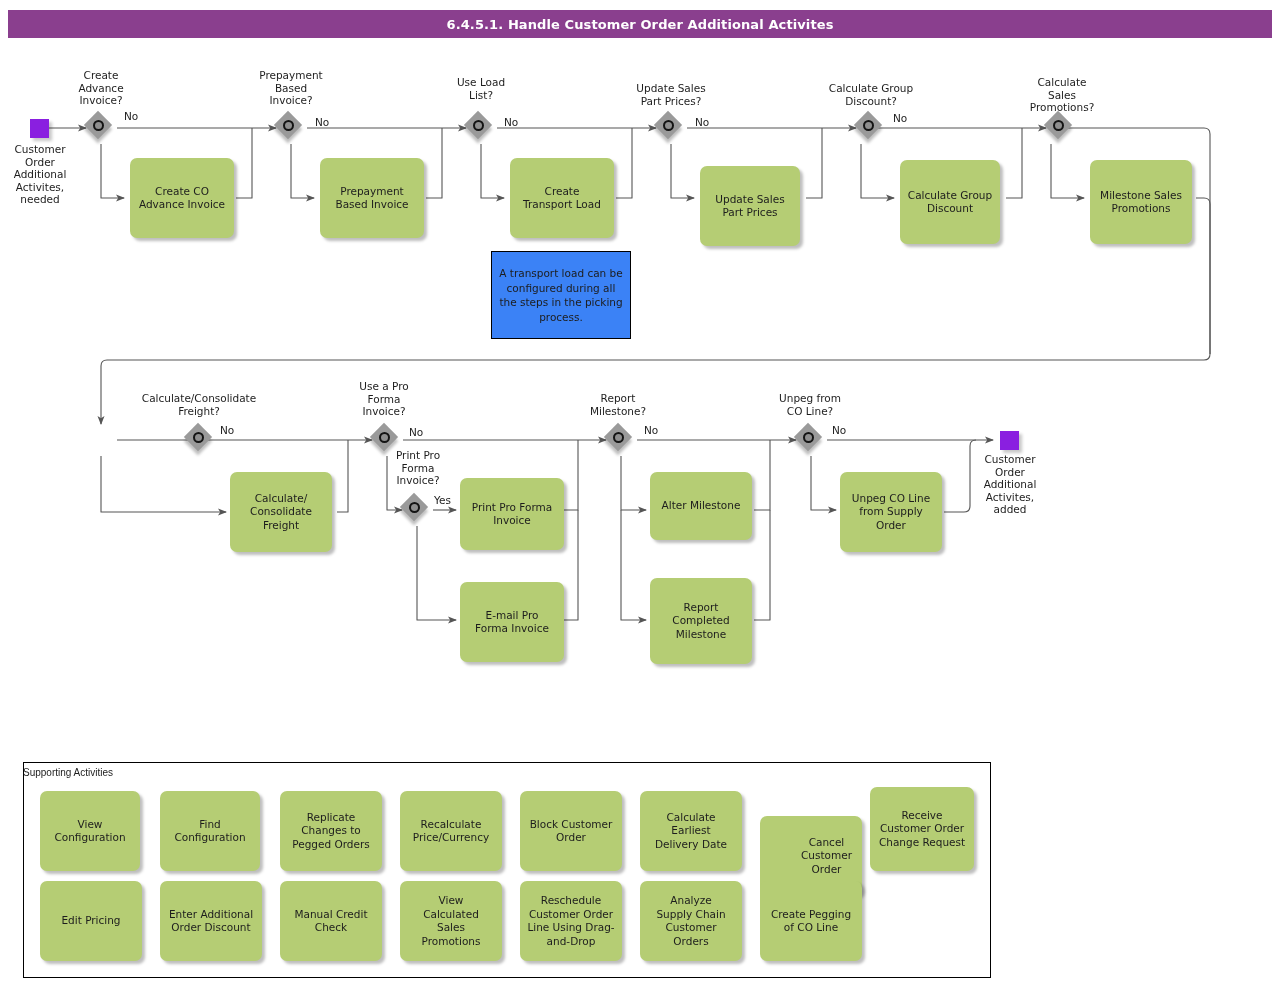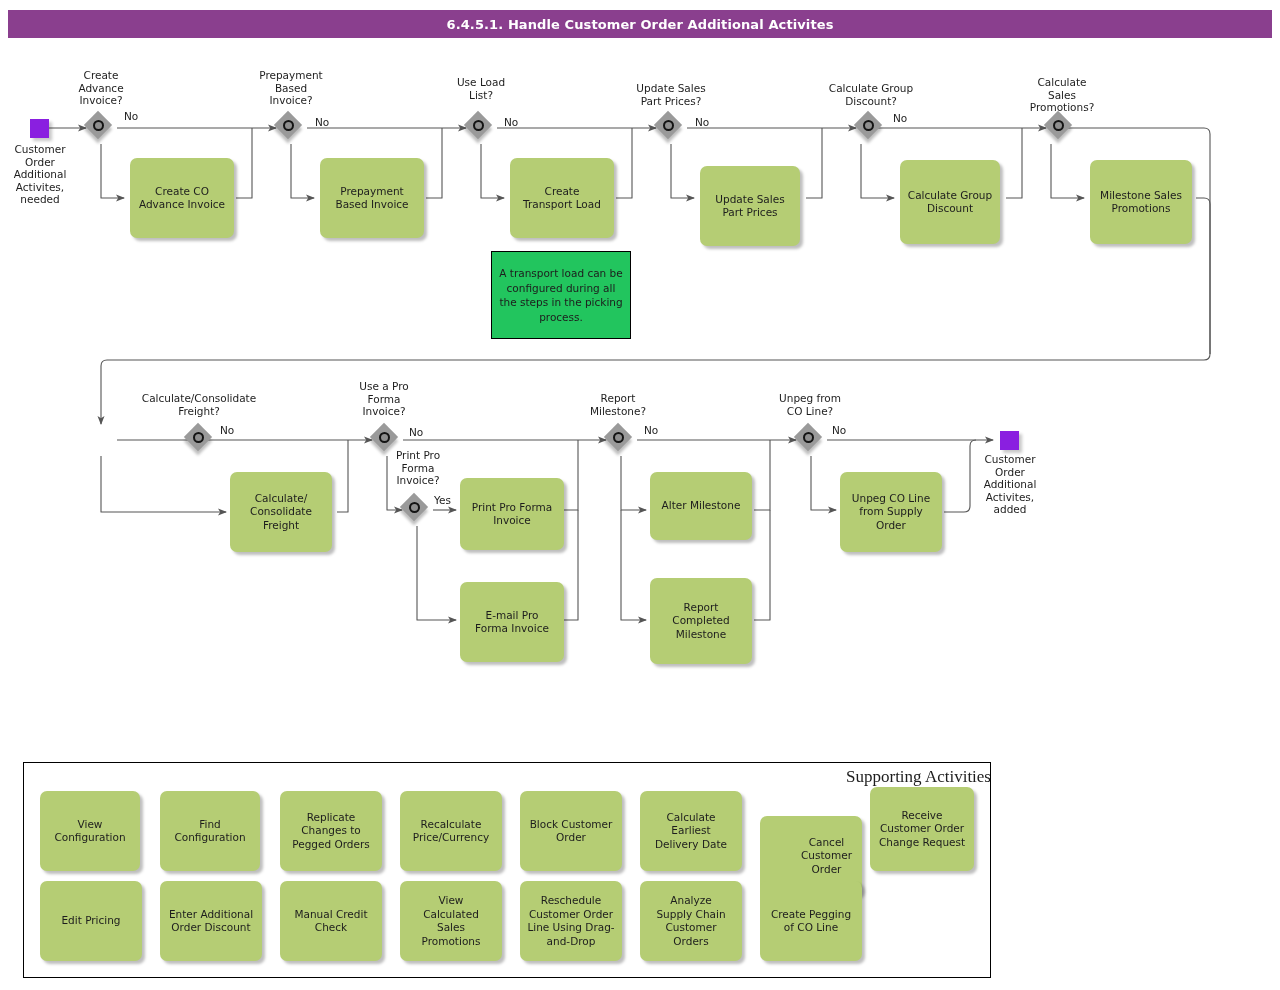--- a/index.html
+++ b/index.html
@@ -121,21 +121,21 @@
     position: absolute;
     font-size: 10.5px;
     color: #1d1d1d;
     line-height: 12px;
   }
 
   
   .note {
     position: absolute;
     border: 1px solid #000000;
-    background: #22c55e;
+    background: #3b82f6;
     font-size: 10.5px;
     line-height: 14.5px;
     color: #1d1d1d;
     text-align: center;
     display: flex;
     align-items: center;
     justify-content: center;
     padding: 4px 7px;
     box-sizing: border-box;
   }
@@ -143,23 +143,23 @@
   
   .sa-frame {
     position: absolute;
     border: 1px solid #000000;
     background: #ffffff;
     box-sizing: border-box;
   }
   .sa-title {
     position: absolute;
     width: 100%;
-    text-align: right;
-    font-family: Liberation Serif, serif;
-    font-size: 17px;
+    text-align: left;
+    font-family: Liberation Sans, sans-serif;
+    font-size: 10px;
     color: #1d1d1d;
   }
 </style>
 </head>
 <body>
 
 <div id="canvas">
 
   <div class="titlebar">6.4.5.1. Handle Customer Order Additional Activites</div>
 

